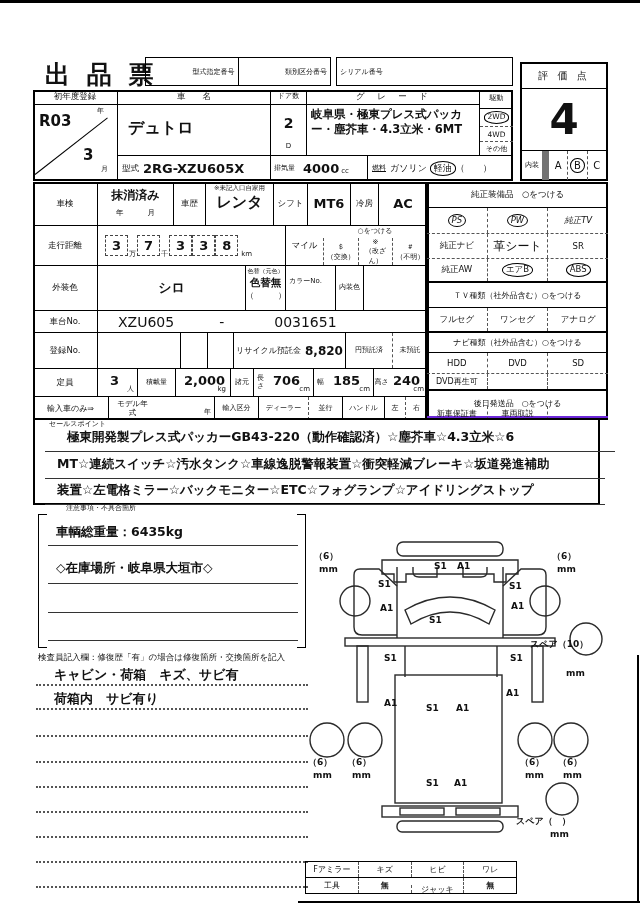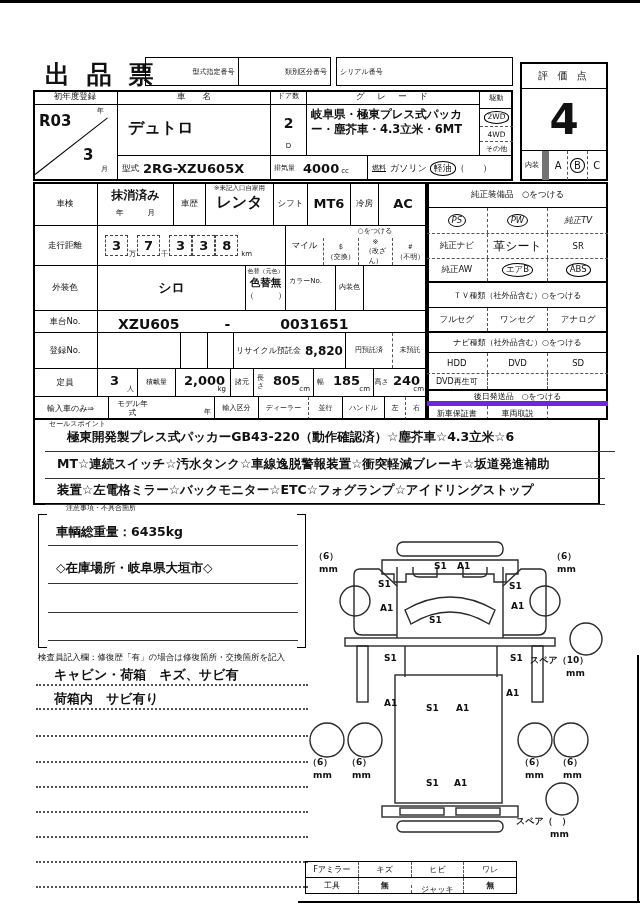--- a/index.html
+++ b/index.html
@@ -180,21 +180,21 @@
     </div>
     <div class="bl" style="width:50px;padding:2px 3px;">
       <span class="lab7">カラーNo.</span>
     </div>
     <div class="bl ctr lab7" style="width:28px;">内装色</div>
     <div class="bl" style="width:64px;"></div>
   </div>
 
   <div class="row bt" style="left:33px;top:310px;width:394px;height:22px;">
     <div class="ctr lab" style="width:64px;">車台No.</div>
-    <div class="bl" style="width:330px;display:flex;align-items:flex-end;font-weight:bold;font-size:14px;">
+    <div class="bl" style="width:330px;display:flex;align-items:center;font-weight:normal;font-size:14px;">
       <span style="margin-left:20px;">XZU605</span>
       <span style="margin-left:45px;">-</span>
       <span style="margin-left:50px;">0031651</span>
     </div>
   </div>
 
   <div class="row bt" style="left:33px;top:332px;width:394px;height:36px;">
     <div class="ctr lab" style="width:64px;">登録No.</div>
     <div class="bl" style="width:83px;"></div>
     <div class="bl" style="width:27px;"></div>
@@ -212,21 +212,21 @@
       <span class="lab7" style="position:absolute;right:3px;bottom:2px;">人</span>
     </div>
     <div class="bl ctr lab7" style="width:38px;">積載量</div>
     <div class="bl" style="width:55px;">
       <span class="val" style="position:absolute;left:8px;top:4px;">2,000</span>
       <span class="lab7" style="position:absolute;right:4px;bottom:2px;">kg</span>
     </div>
     <div class="bl ctr lab7" style="width:23px;">諸元</div>
     <div class="bl ctr lab7" style="width:14px;text-align:center;white-space:normal;line-height:1.1;">長さ</div>
     <div style="width:46px;">
-      <span class="val" style="position:absolute;left:6px;top:4px;">805</span>
+      <span class="val" style="position:absolute;left:6px;top:4px;">706</span>
       <span class="lab7" style="position:absolute;right:3px;bottom:2px;">cm</span>
     </div>
     <div class="bl ctr lab7" style="width:14px;">幅</div>
     <div style="width:46px;">
       <span class="val" style="position:absolute;left:6px;top:4px;">185</span>
       <span class="lab7" style="position:absolute;right:3px;bottom:2px;">cm</span>
     </div>
     <div class="bl ctr lab7" style="width:16px;text-align:center;white-space:normal;line-height:1.1;">高さ</div>
     <div style="width:38px;">
       <span class="val" style="position:absolute;left:4px;top:4px;">240</span>
@@ -313,21 +313,21 @@
         <span>SD</span>
       </div>
   </div>
   <div class="row dt" style="left:427px;top:373px;width:181px;height:18px;border-bottom:2px solid #000;">
     <div class="ctr" style="flex:1;font-size:8px;">
         <span>DVD再生可</span>
       </div>
     <div class="dl" style="flex:1;"></div>
     <div class="dl" style="flex:1;"></div>
   </div>
-  <div class="row" style="left:427px;top:391px;width:181px;height:15px;border-bottom:5px solid #6d28d9;">
+  <div class="row" style="left:427px;top:391px;width:181px;height:27px;border-bottom:2px solid #6d28d9;">
     <div class="ctr" style="width:100%;font-size:8px;">後日発送品　○をつける</div>
   </div>
   <div class="row" style="left:427px;top:406px;width:181px;height:14px;">
     <div class="ctr" style="flex:1;font-size:8px;">
         <span>新車保証書</span>
       </div>
     <div class="ctr dl" style="flex:1;font-size:8px;">
         <span>車両取説</span>
       </div>
     <div class="dl" style="flex:1;"></div>
@@ -407,21 +407,21 @@
       <span class="dlab" style="left: 126px; top: 254px;">S1</span>
       <span class="dlab" style="left: 154px; top: 254px;">A1</span>
       <span class="dlab" style="left: 8px; top: 233px;">（6）</span>
       <span class="dlab" style="left: 13px; top: 246px;">mm</span>
       <span class="dlab" style="left: 47px; top: 233px;">（6）</span>
       <span class="dlab" style="left: 52px; top: 246px;">mm</span>
       <span class="dlab" style="left: 220px; top: 233px;">（6）</span>
       <span class="dlab" style="left: 225px; top: 246px;">mm</span>
       <span class="dlab" style="left: 258px; top: 233px;">（6）</span>
       <span class="dlab" style="left: 263px; top: 246px;">mm</span>
-      <span class="dlab" style="left: 230px; top: 131px;">スペア（10）</span>
+      <span class="dlab" style="left: 230px; top: 115px;">スペア（10）</span>
       <span class="dlab" style="left: 266px; top: 144px;">mm</span>
       <span class="dlab" style="left: 216px; top: 292px;">スペア（　）</span>
       <span class="dlab" style="left: 250px; top: 305px;">mm</span>
     </div>
 
   <div class="c" style="left:305px;top:861px;width:212px;height:33px;border:1.5px solid #000;">
     <div style="display:flex;height:15px;border-bottom:1px solid #000;">
       <div class="ctr" style="flex:1;font-size:8px;">Fアミラー</div>
       <div class="ctr dl" style="flex:1;font-size:8px;">キズ</div>
       <div class="ctr dl" style="flex:1;font-size:8px;">ヒビ</div>

